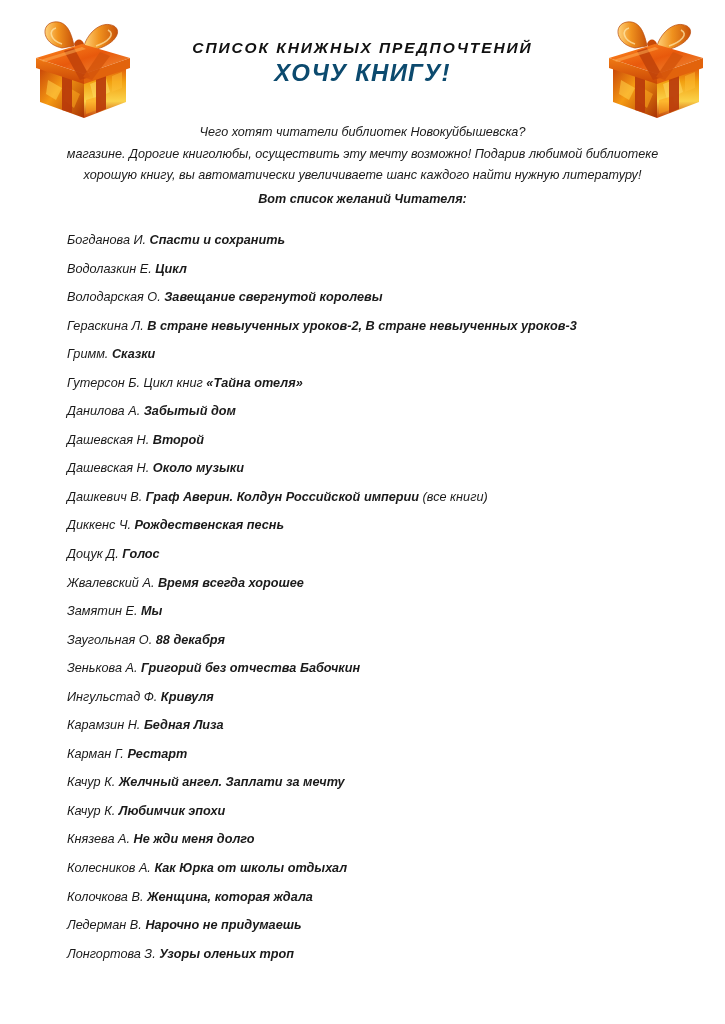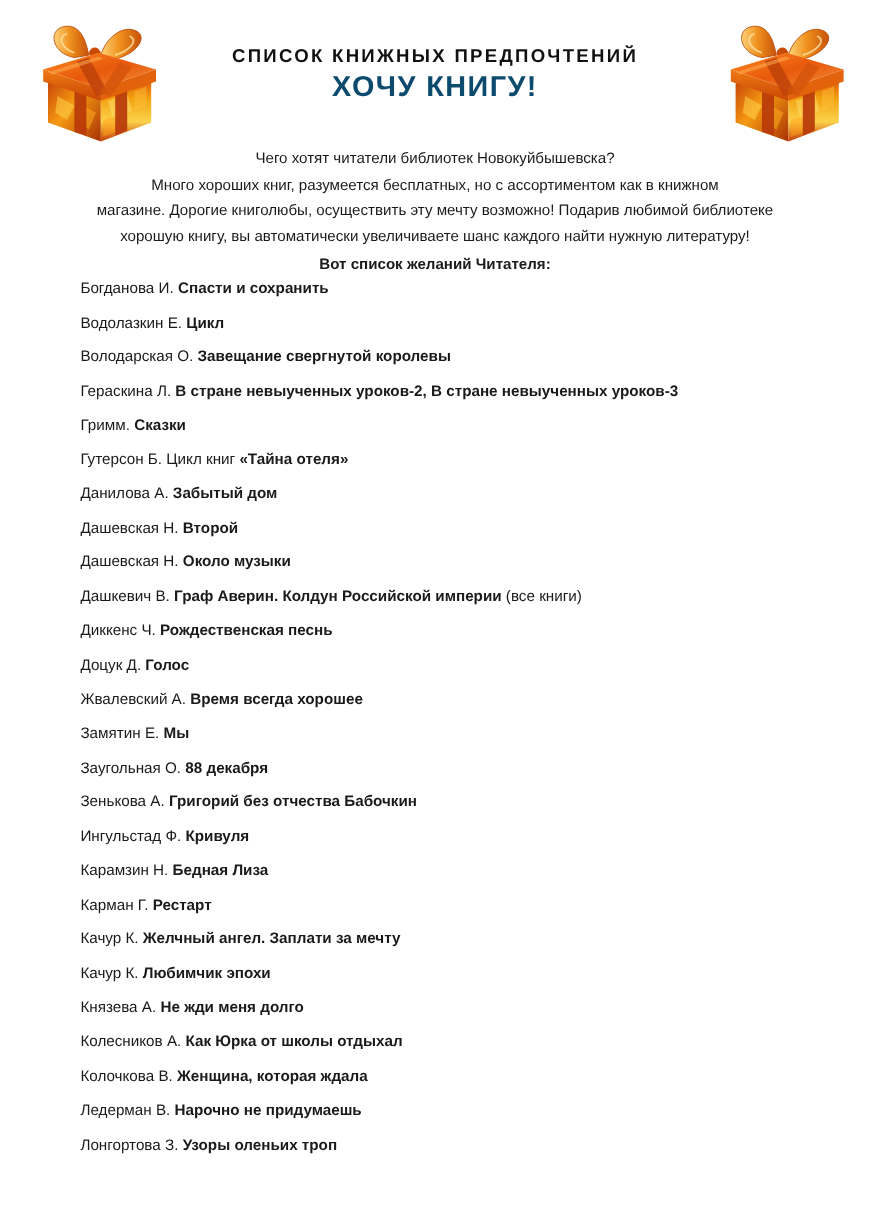--- a/index.html
+++ b/index.html
@@ -16,20 +16,21 @@
     color: #1a1a1a;
     position: relative;
     -webkit-font-smoothing: antialiased;
   }
 
   .page {
     width: 725px;
     height: 1024px;
     position: relative;
     box-sizing: border-box;
+    font-style: italic;
   }
 
   
   .header {
     position: relative;
     height: 122px;
   }
 
   .gift {
     position: absolute;
@@ -236,21 +237,20 @@
     </div>
 
     <div class="title-block">
       <div class="title-line">СПИСОК КНИЖНЫХ ПРЕДПОЧТЕНИЙ</div>
       <div class="title-red">ХОЧУ КНИГУ!</div>
     </div>
   </div>
 
   <div class="intro">
     <p>Чего хотят читатели библиотек Новокуйбышевска?</p>
-    <p>Много хороших книг, разумеется бесплатных, но с ассортиментом как в книжном</p>
     <p>магазине. Дорогие книголюбы, осуществить эту мечту возможно! Подарив любимой библиотеке</p>
     <p>хорошую книгу, вы автоматически увеличиваете шанс каждого найти нужную литературу!</p>
     <p class="wish-line">Вот список желаний Читателя:</p>
   </div>
 
   <ul class="book-list" id="book-list">
       <li class="book-item"><span class="author">Богданова И. </span><span class="title">Спасти и сохранить</span></li>
       <li class="book-item"><span class="author">Водолазкин Е. </span><span class="title">Цикл</span></li>
       <li class="book-item"><span class="author">Володарская О. </span><span class="title">Завещание свергнутой королевы</span></li>
       <li class="book-item"><span class="author">Гераскина Л. </span><span class="title">В стране невыученных уроков-2, В стране невыученных уроков-3</span></li>

